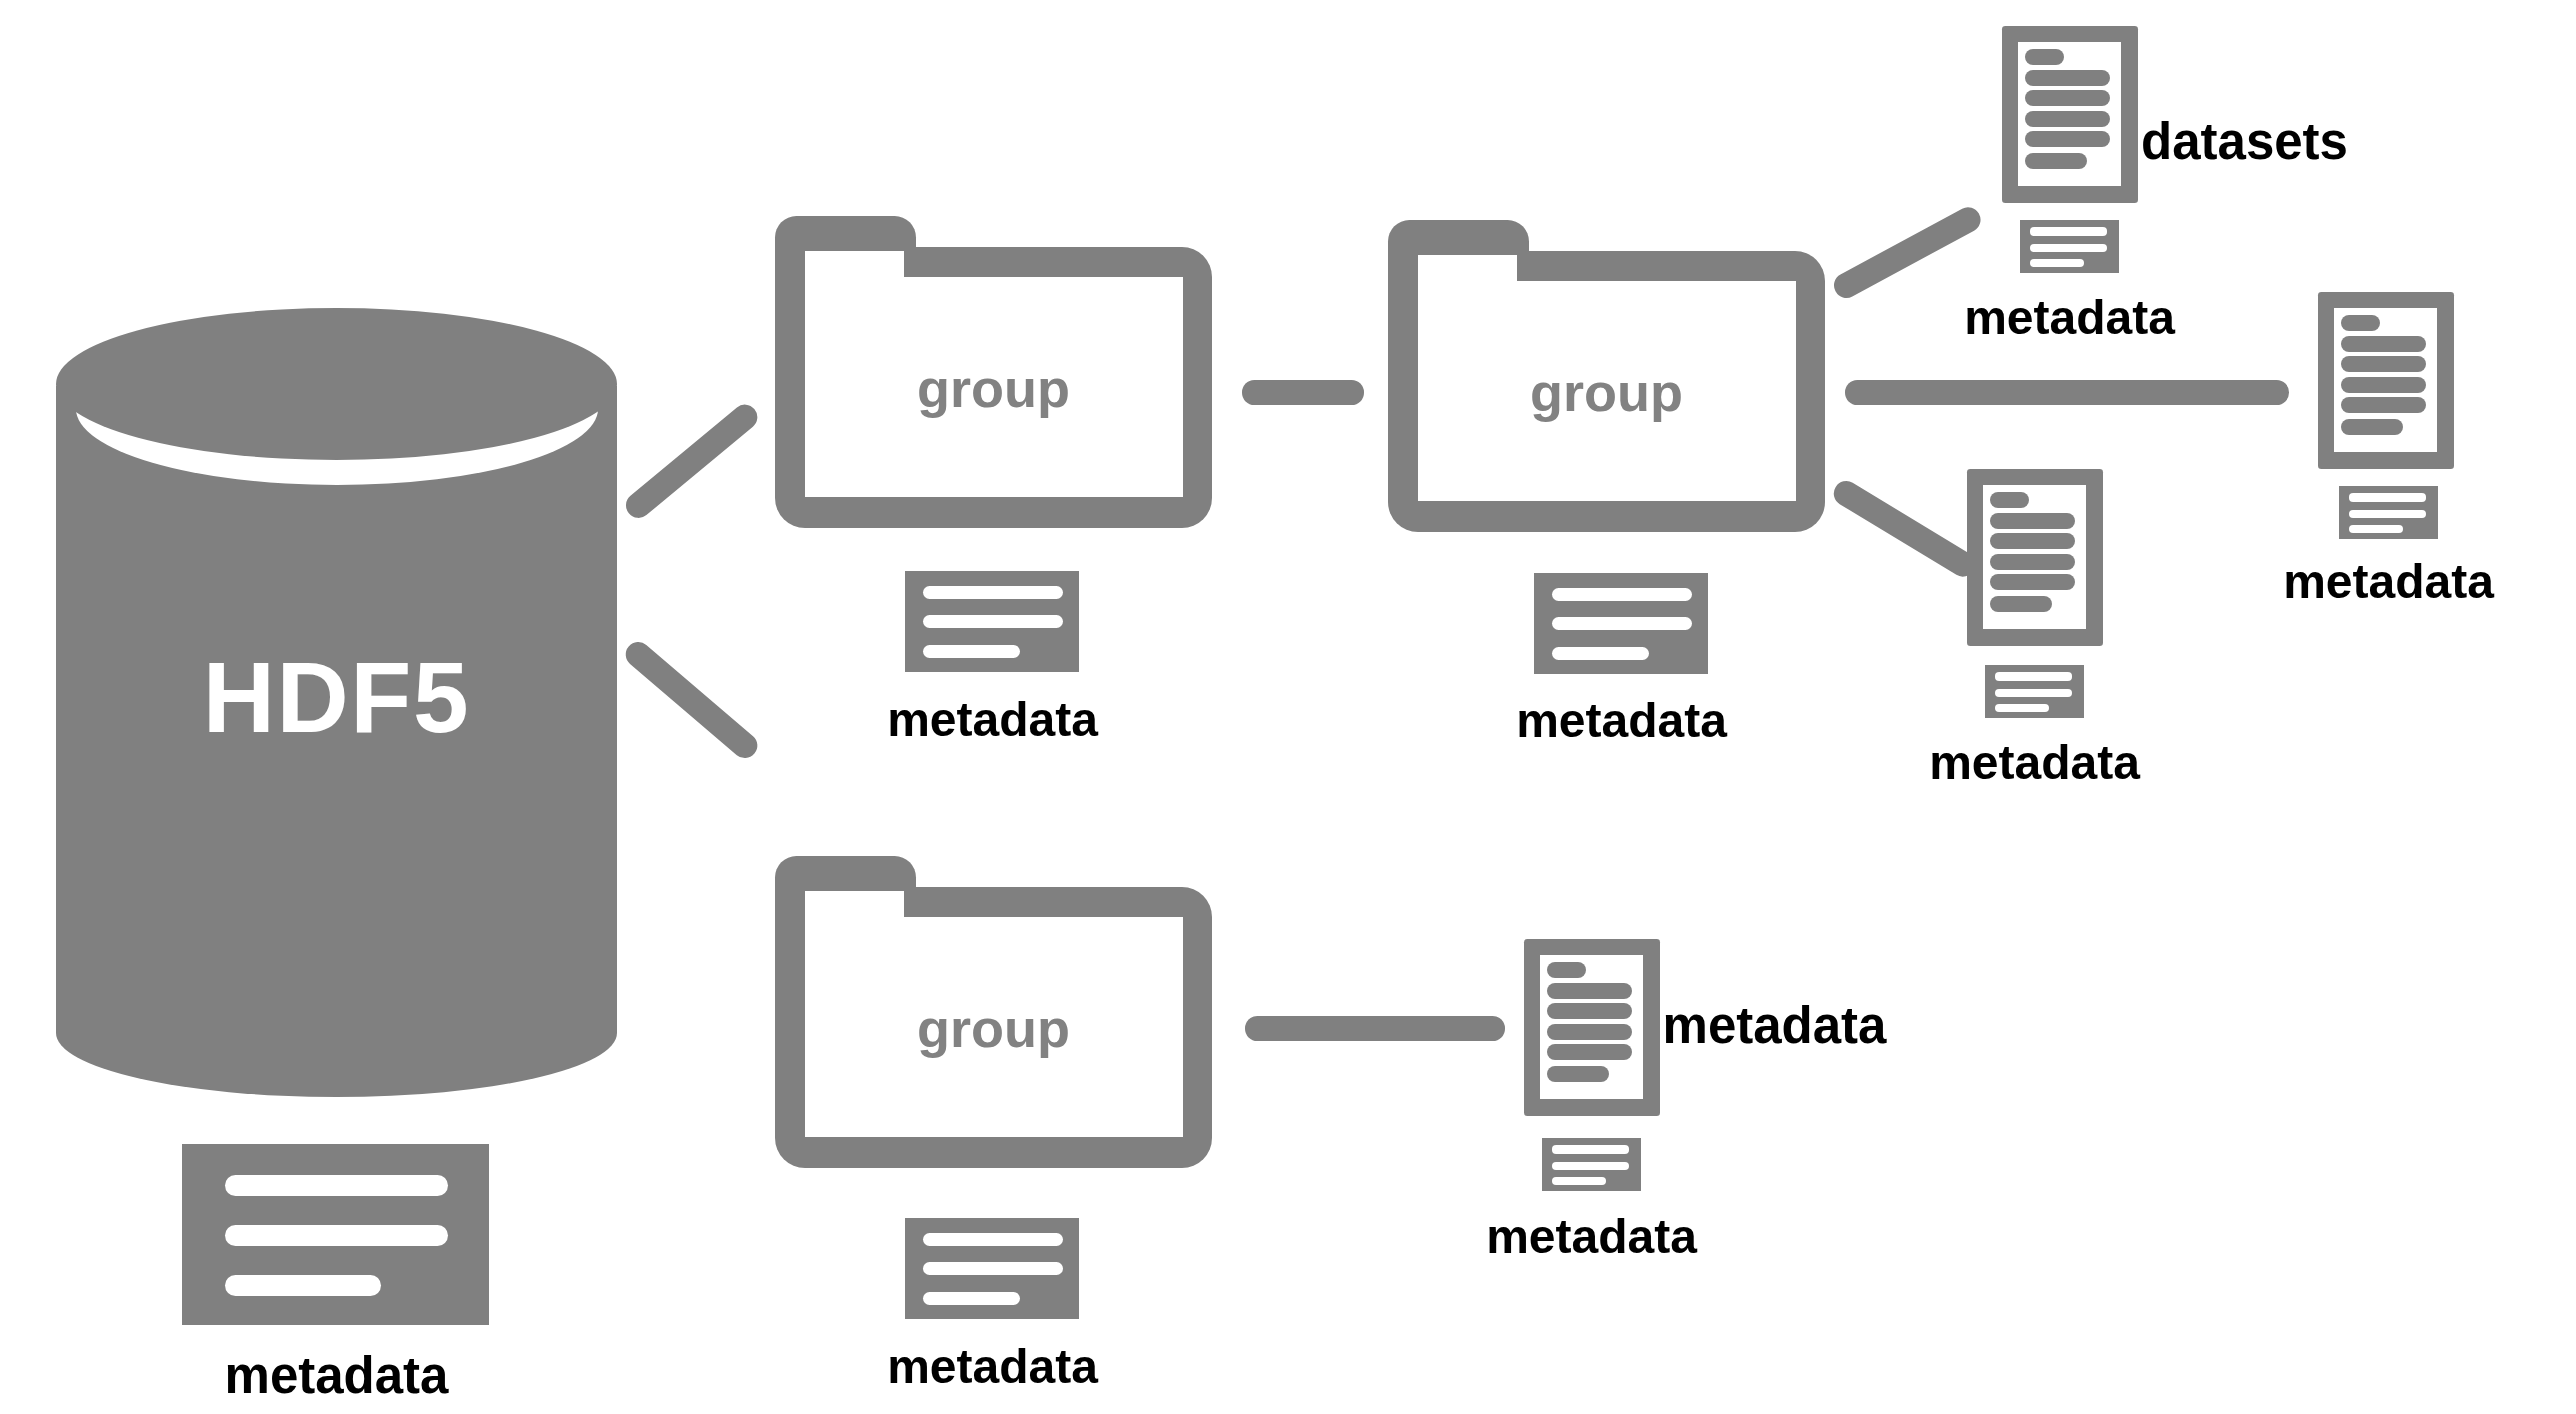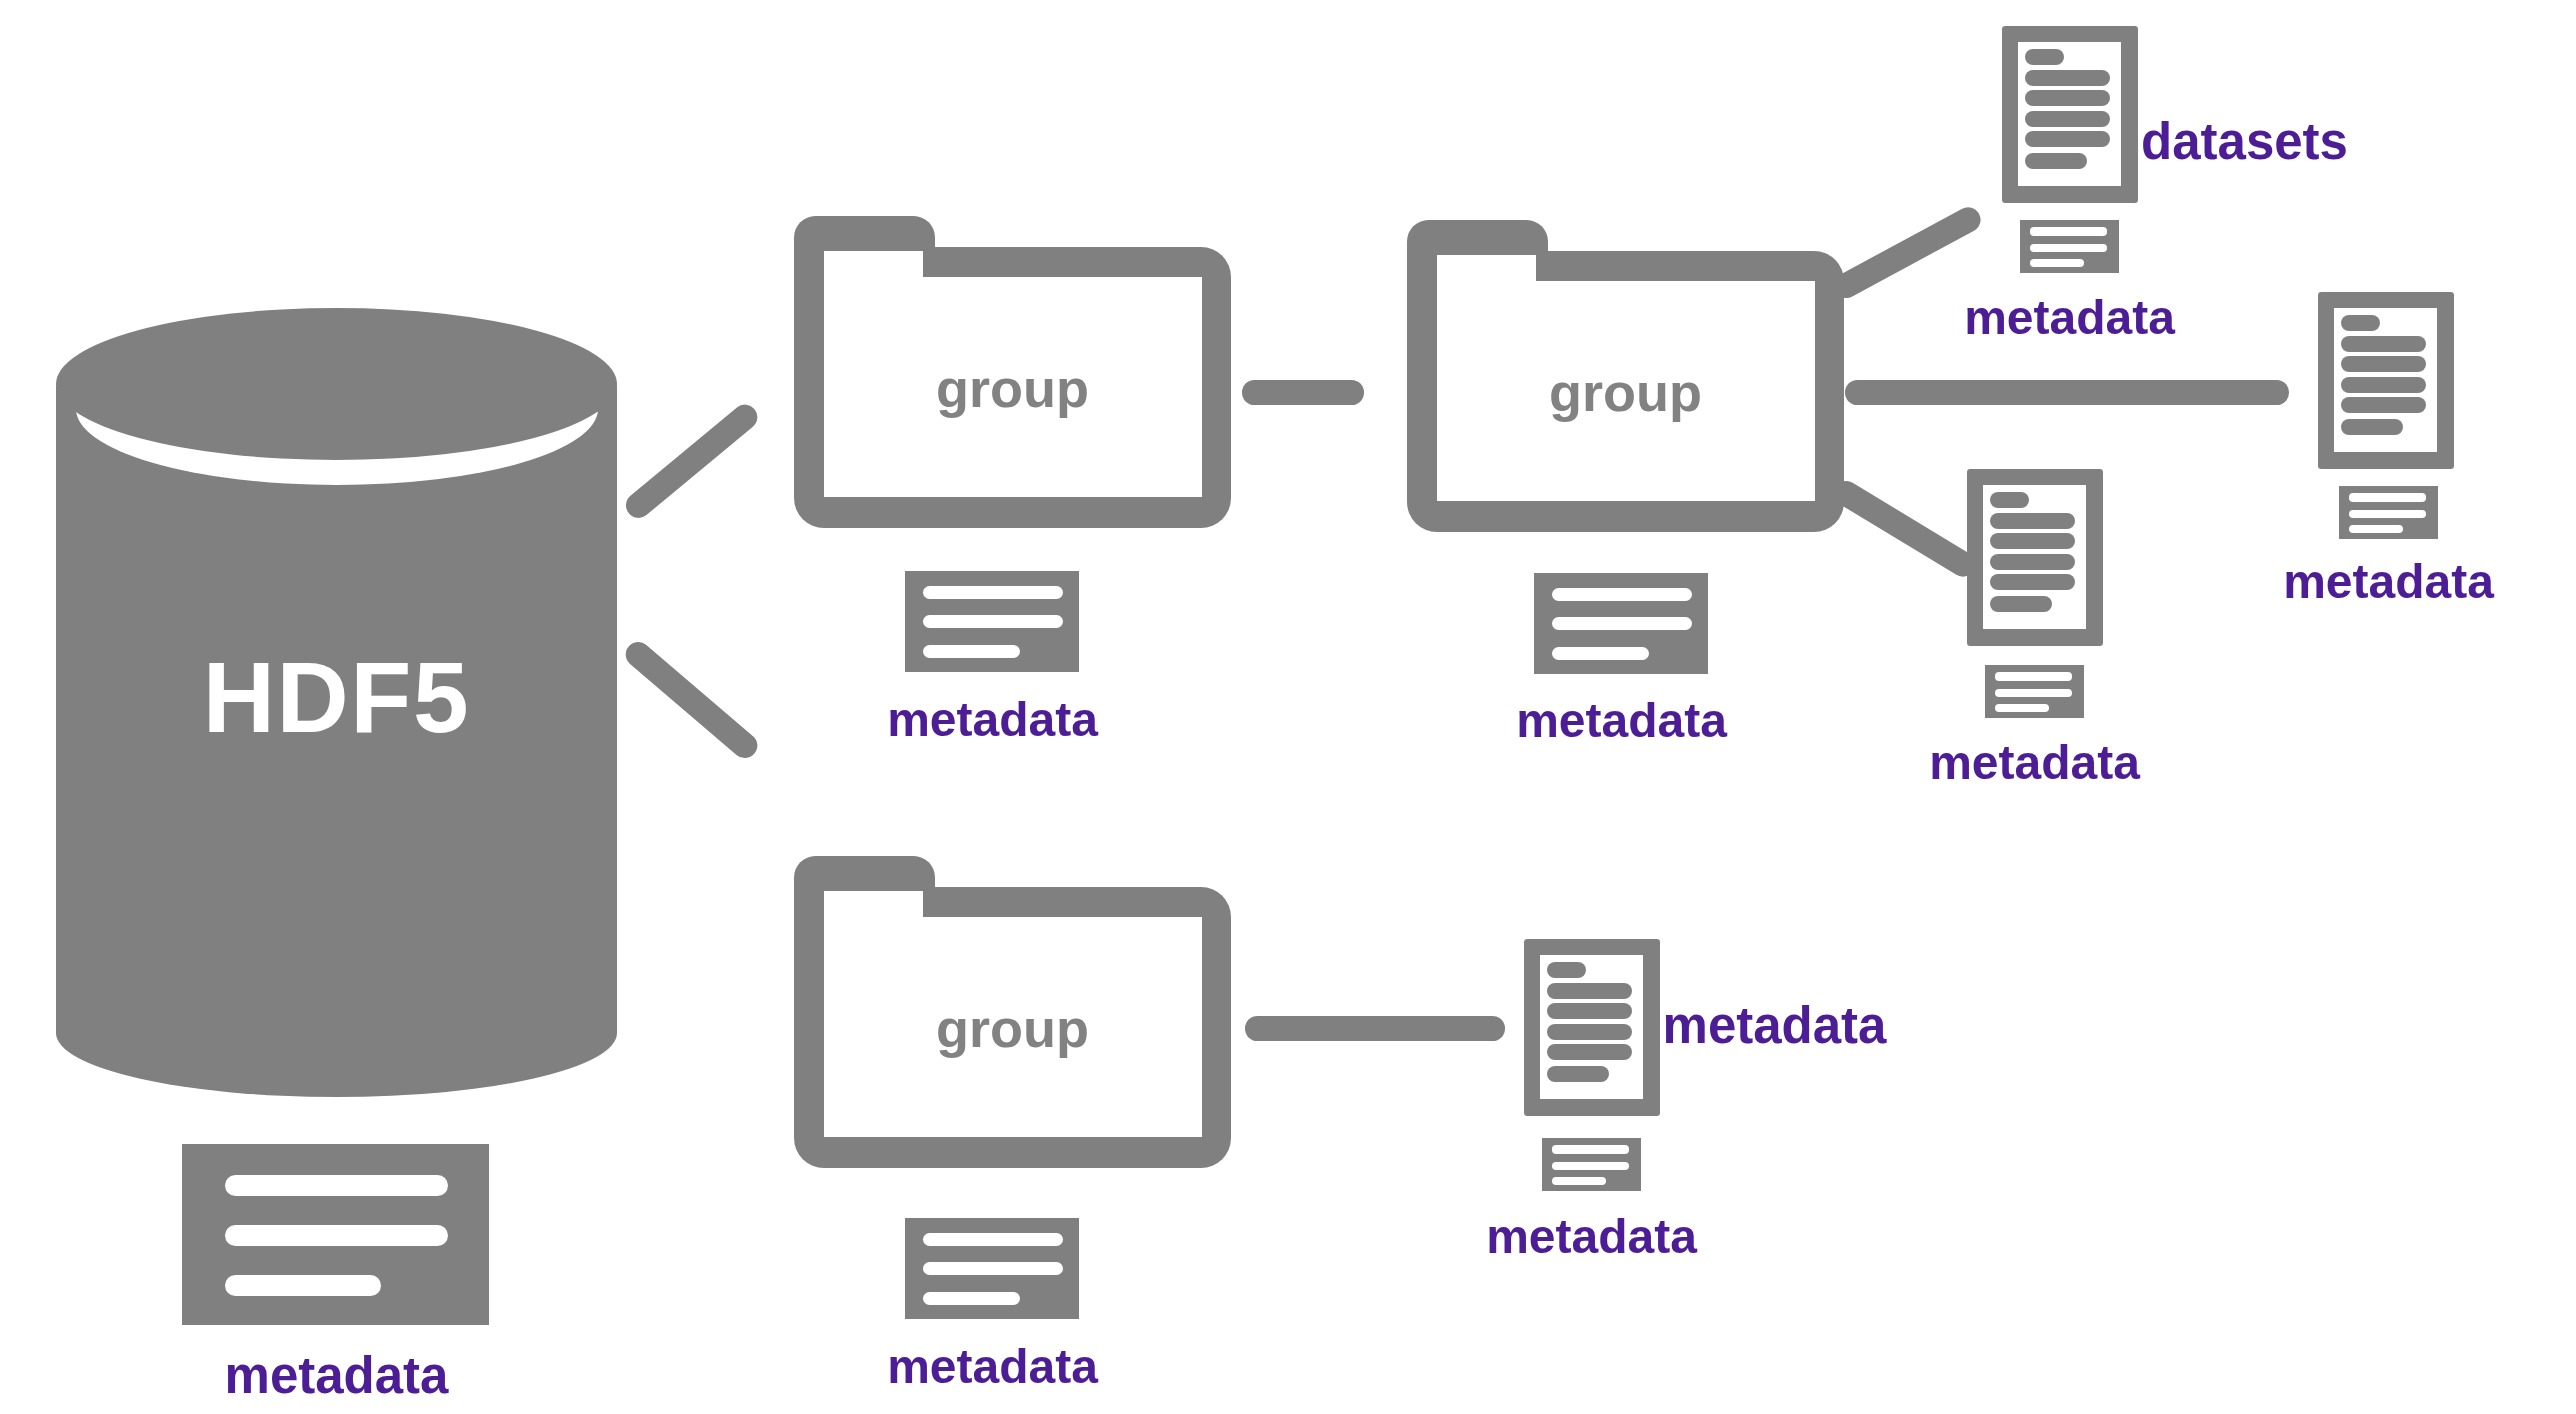--- a/index.html
+++ b/index.html
@@ -5,42 +5,42 @@
   html,body{margin:0;padding:0;background:#ffffff;}
   .stage{position:relative;width:2576px;height:1415px;background:#ffffff;
          font-family:"Liberation Sans", sans-serif;overflow:hidden;}
   .abs{position:absolute;}
   .gray{background:#808080;}
 
   
   .line{position:absolute;height:25px;border-radius:12.3px;background:#808080;}
 
   
-  .folder{position:absolute;width:347px;height:312px;margin-left:19px;}
+  .folder{position:absolute;width:347px;height:312px;}
   .folder .ftab{position:absolute;left:0;top:0;width:141px;height:35px;background:#808080;border-radius:21.4px 21.4px 0 0;}
   .folder .fbody{position:absolute;left:0;top:31px;width:437px;height:281px;background:#808080;border-radius:0 30px 30px 30px;}
   .folder .finner{position:absolute;left:30px;top:61px;width:378px;height:220px;background:#ffffff;}
   .folder .fnotch{position:absolute;left:30px;top:35px;width:99px;height:28px;background:#ffffff;}
   .folder .glabel{position:absolute;left:0;top:141px;width:437px;text-align:center;
                   font-size:54px;font-weight:bold;color:#828282;}
 
   
   .doc{position:absolute;width:136px;height:177px;background:#808080;border-radius:3.3px;}
   .doc .dinner{position:absolute;left:16.4px;top:16.4px;width:103px;height:144px;background:#ffffff;}
   .doc .dbar{position:absolute;left:23px;height:16.4px;border-radius:8.2px;background:#808080;}
 
   
   .mcard-big{position:absolute;width:307px;height:181px;background:#808080;}
   .mcard{position:absolute;width:174px;height:101px;background:#808080;}
   .msmall{position:absolute;width:99px;height:53px;background:#808080;}
   .wline{position:absolute;background:#ffffff;}
 
   
   .lbl{position:absolute;width:329px;text-align:center;font-weight:bold;
-       font-size:48px;color:#4c1d95;}
+       font-size:48px;color:#000000;}
   .hdf5-label{position:absolute;left:0;top:332px;width:100%;text-align:center;
               font-weight:bold;font-size:100px;color:#ffffff;letter-spacing:1.6px;}
 </style>
 </head>
 <body>
 
 <div class="stage">
 
   <div class="abs" style="left:56px;top:308px;width:561px;height:801px;">
     <div class="abs gray" style="left:0;top:78px;width:561px;height:711px;border-radius:0 0 281px 281px / 0 0 64px 64px;"></div>

